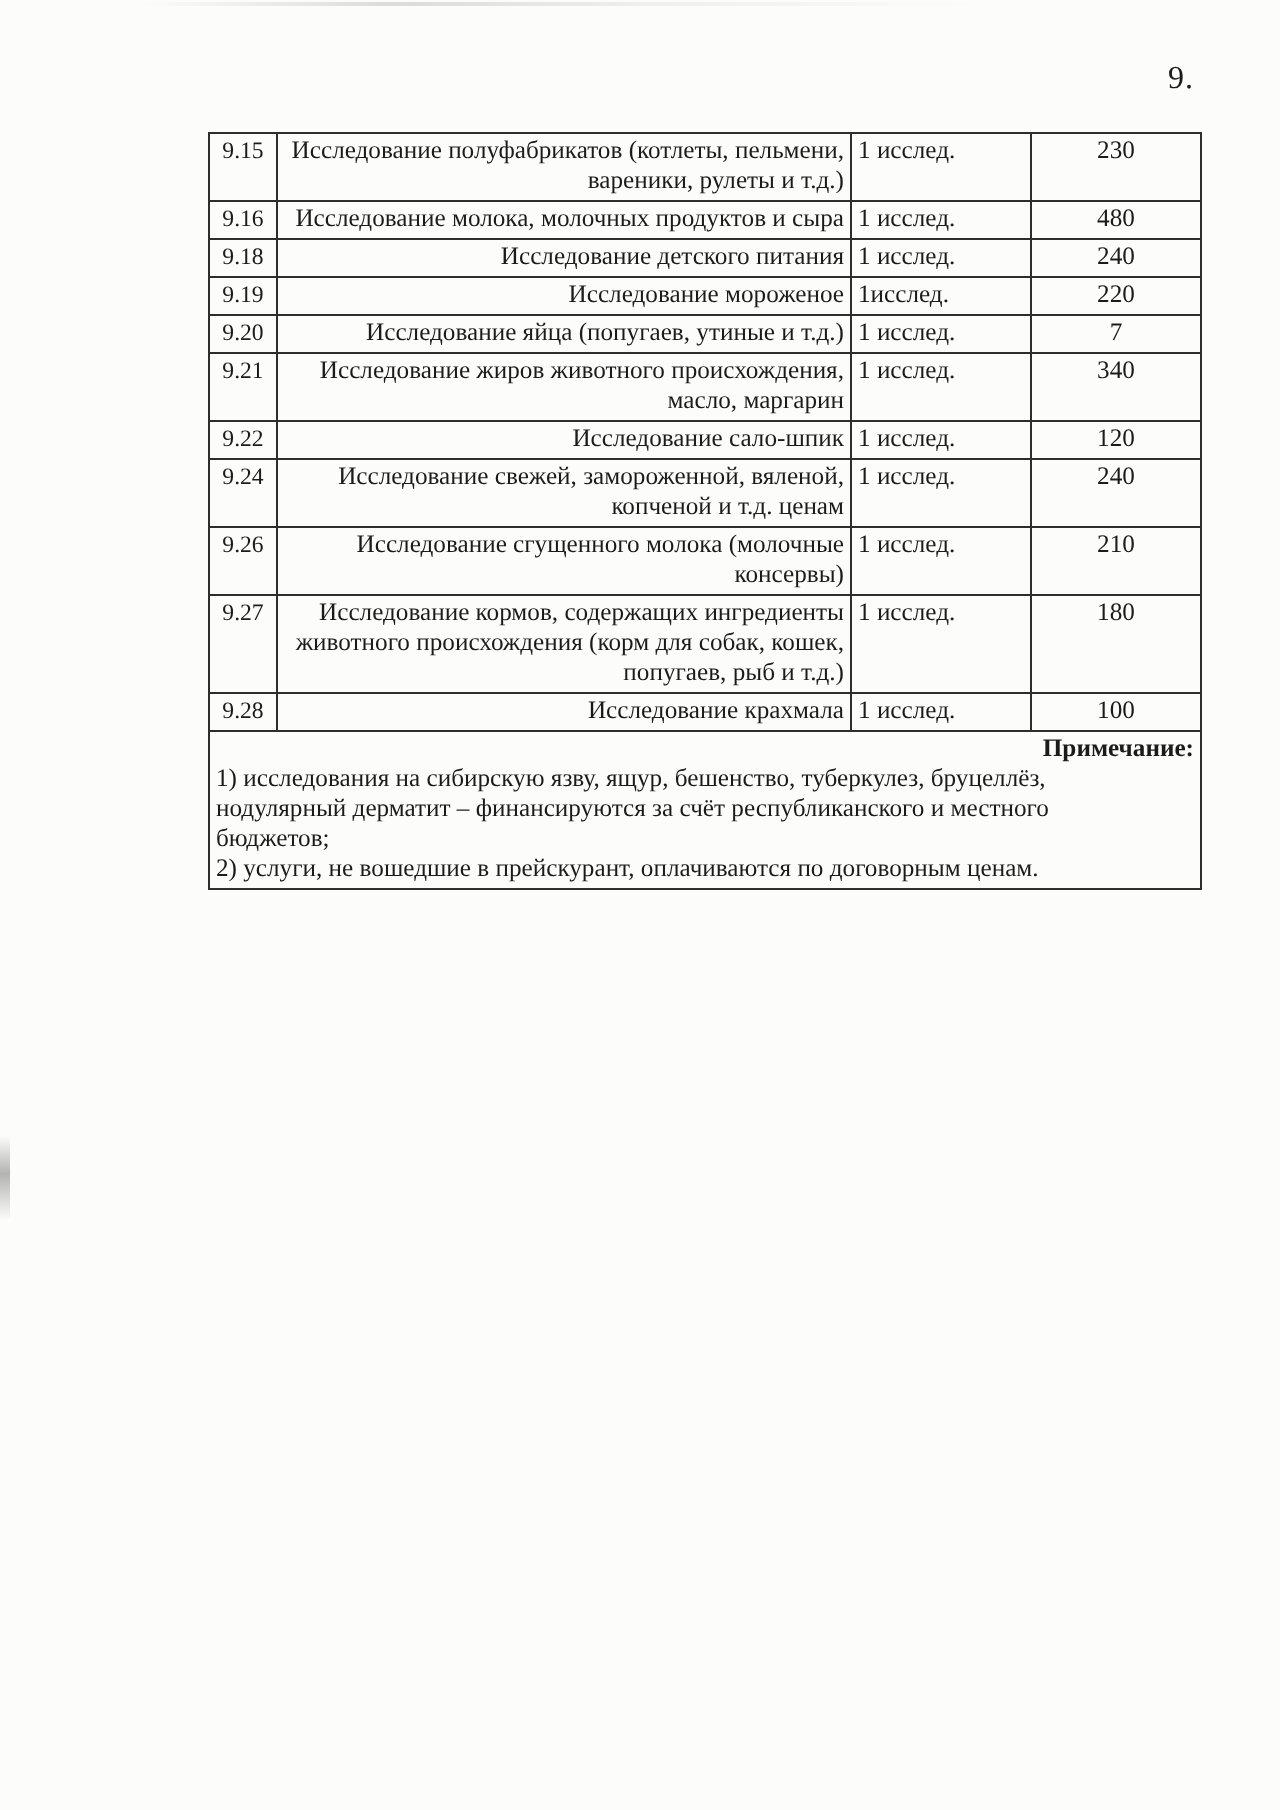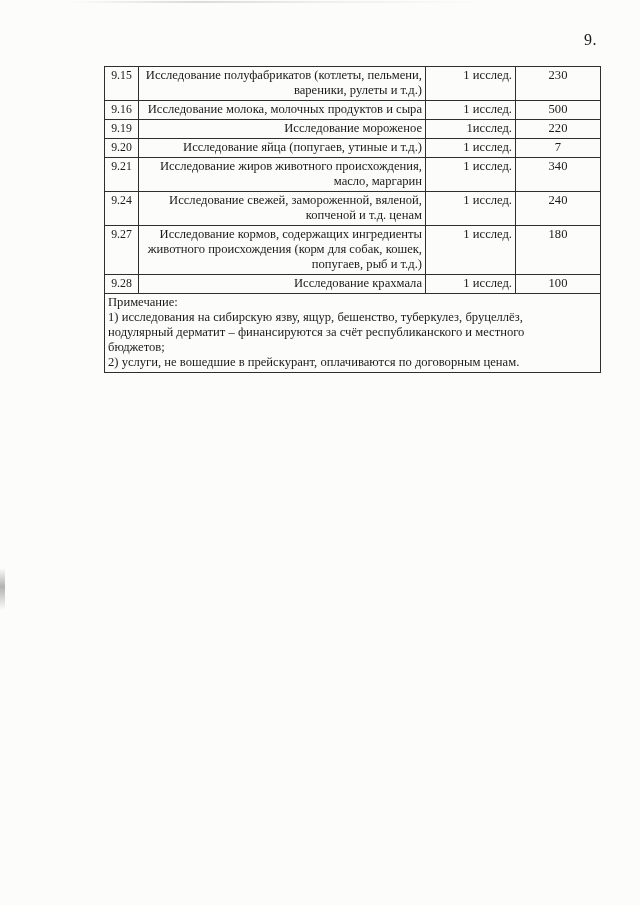--- a/index.html
+++ b/index.html
@@ -49,29 +49,30 @@
     line-height: 15px;
   }
   table.price-table td {
     border: 1px solid #2e2e2e;
     vertical-align: top;
     padding: 1px 3px 2px 3px;
     overflow: hidden;
   }
   td.num   { text-align: center; padding-top: 1px; font-size: 11.8px; }
   td.desc  { text-align: right; padding-left: 6px; padding-right: 8px; }
-  td.unit  { text-align: right; margin-top: 46px; }
+  td.unit  { text-align: left; margin-top: 46px; }
   td.price { text-align: center; }
   td.note-cell {
     padding: 2px 8px 4px 10px;
     line-height: 15.1px;
   }
   .note-title {
-    font-weight: normal;
+    font-weight: bold;
     display: block;
+    text-align: right;
   }
   .note-line {
     display: block;
     width: 462px;
   }
 </style>
 </head>
 <body>
 
 <div class="page">
@@ -91,45 +92,63 @@
         <tr>
           <td class="num">9.15</td>
           <td class="desc">Исследование полуфабрикатов (котлеты, пельмени, вареники, рулеты и т.д.)</td>
           <td class="unit">1 исслед.</td>
           <td class="price">230</td>
         </tr>
         <tr>
           <td class="num">9.16</td>
           <td class="desc">Исследование молока, молочных продуктов и сыра</td>
           <td class="unit">1 исслед.</td>
-          <td class="price">500</td>
+          <td class="price">480</td>
+        </tr>
+        <tr>
+          <td class="num">9.18</td>
+          <td class="desc">Исследование детского питания</td>
+          <td class="unit">1 исслед.</td>
+          <td class="price">240</td>
         </tr>
         <tr>
           <td class="num">9.19</td>
           <td class="desc">Исследование мороженое</td>
           <td class="unit">1исслед.</td>
           <td class="price">220</td>
         </tr>
         <tr>
           <td class="num">9.20</td>
           <td class="desc">Исследование яйца (попугаев, утиные и т.д.)</td>
           <td class="unit">1 исслед.</td>
           <td class="price">7</td>
         </tr>
         <tr>
           <td class="num">9.21</td>
           <td class="desc">Исследование жиров животного происхождения, масло, маргарин</td>
           <td class="unit">1 исслед.</td>
           <td class="price">340</td>
         </tr>
         <tr>
+          <td class="num">9.22</td>
+          <td class="desc">Исследование сало-шпик</td>
+          <td class="unit">1 исслед.</td>
+          <td class="price">120</td>
+        </tr>
+        <tr>
           <td class="num">9.24</td>
           <td class="desc">Исследование свежей, замороженной, вяленой, копченой и т.д. ценам</td>
           <td class="unit">1 исслед.</td>
           <td class="price">240</td>
+        </tr>
+        <tr>
+          <td class="num">9.26</td>
+          <td class="desc">Исследование сгущенного молока (молочные консервы)</td>
+          <td class="unit">1 исслед.</td>
+          <td class="price">210</td>
         </tr>
         <tr>
           <td class="num">9.27</td>
           <td class="desc">Исследование кормов, содержащих ингредиенты животного происхождения (корм для собак, кошек, попугаев, рыб и т.д.)</td>
           <td class="unit">1 исслед.</td>
           <td class="price">180</td>
         </tr>
         <tr>
           <td class="num">9.28</td>
           <td class="desc">Исследование крахмала</td>

